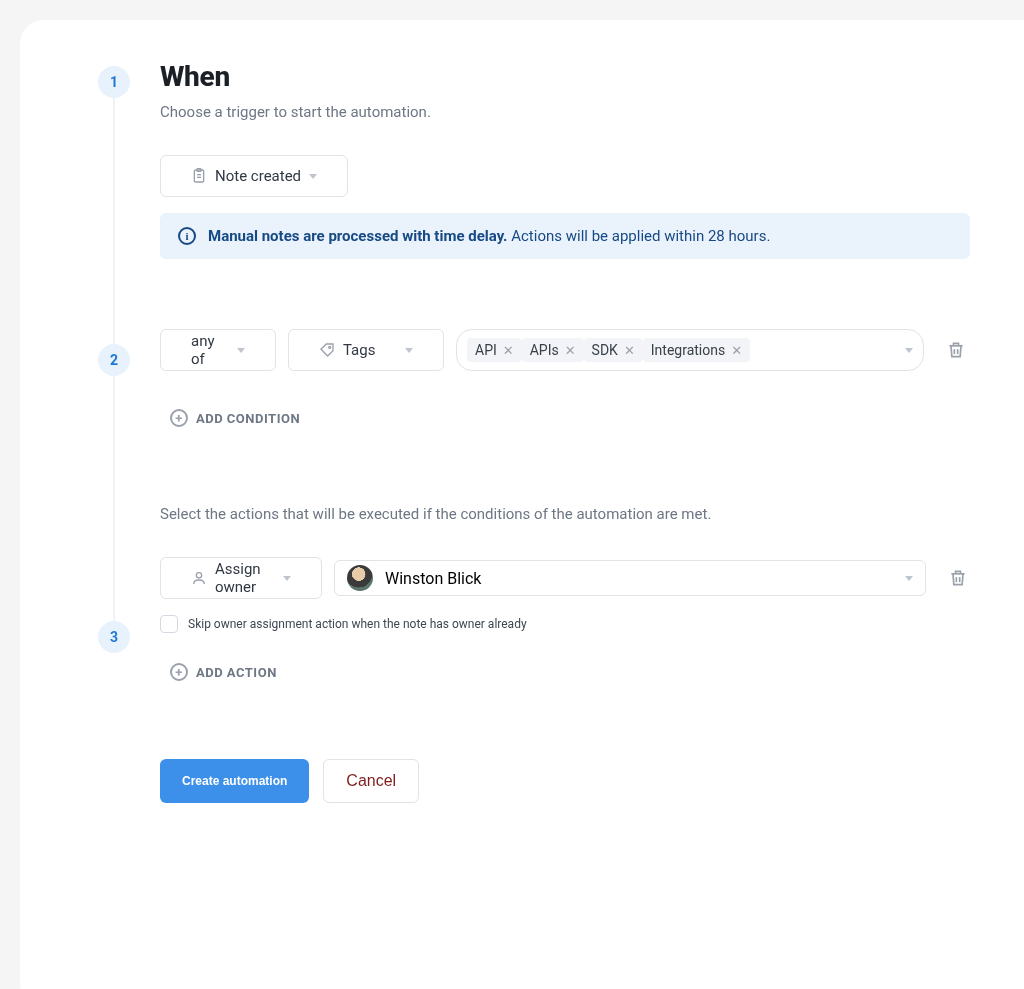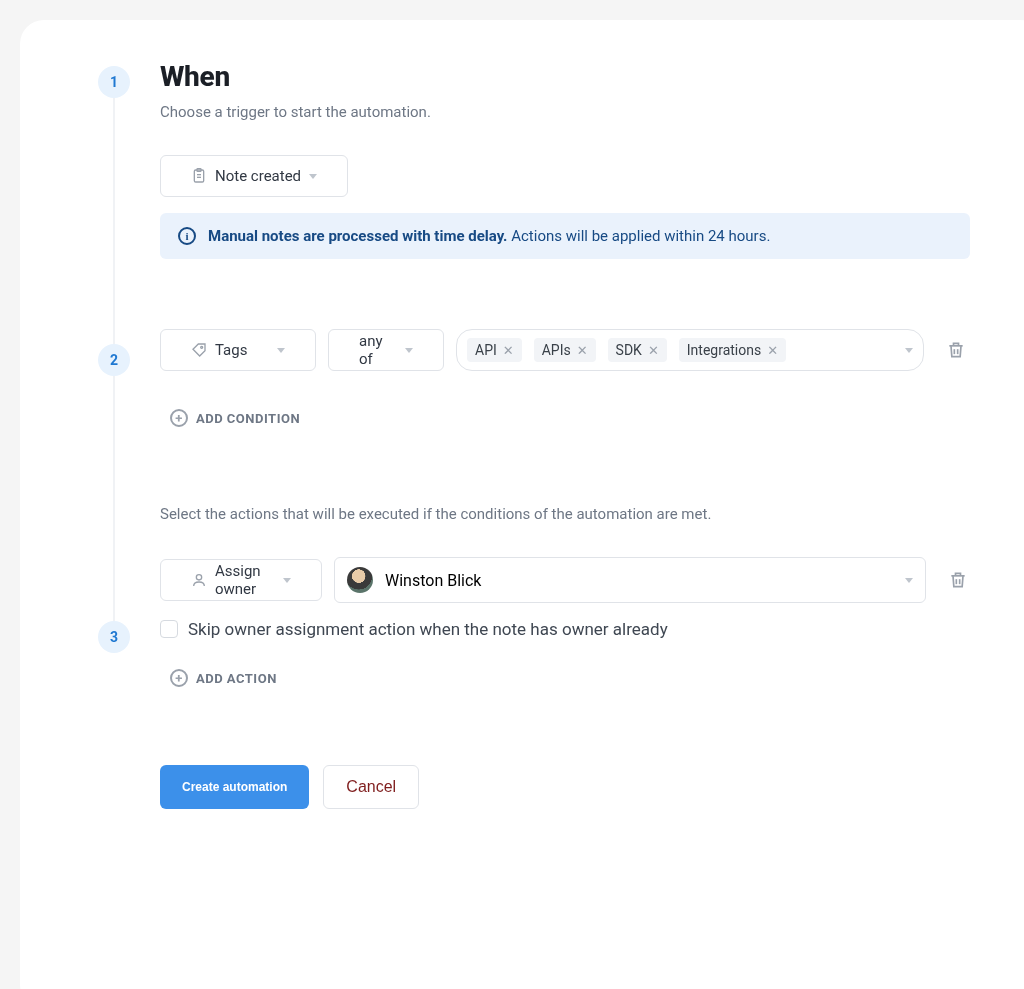--- a/index.html
+++ b/index.html
@@ -142,21 +142,21 @@
       justify-content: space-between;
     }
     .cond-values {
       flex: 1;
       height: 42px;
       border: 1px solid #e0e3e8;
       border-radius: 16px;
       display: flex;
       align-items: center;
       padding: 0 10px;
-      gap: 12px;
+      gap: 0;
       max-width: 468px;
     }
     .tag-chip {
       display: inline-flex;
       align-items: center;
       gap: 6px;
       background: #f2f4f7;
       border-radius: 4px;
       padding: 4px 8px;
       font-size: 14px;
@@ -203,21 +203,21 @@
       line-height: 1;
     }
 
     
     .then-action {
       width: 162px;
       justify-content: flex-start;
     }
     .owner-select {
       flex: 1;
-      height: 46px;
+      height: 36px;
       border: 1px solid #e0e3e8;
       border-radius: 6px;
       display: flex;
       align-items: center;
       padding: 0 12px;
       gap: 12px;
       max-width: 592px;
       cursor: pointer;
     }
     .avatar {
@@ -225,21 +225,21 @@
       height: 26px;
       border-radius: 50%;
       background: radial-gradient(circle at 45% 35%, #e8cba8 0 30%, #3a3a3a 31% 60%, #5a746a 61% 100%);
       flex: 0 0 26px;
     }
 
     .checkbox-row {
       display: flex;
       align-items: center;
       gap: 10px;
-      font-size: 17px;
+      font-size: 12px;
       color: #3f4752;
       margin-bottom: 8px;
     }
     .checkbox {
       width: 18px;
       height: 18px;
       border: 1.5px solid #d6dae0;
       border-radius: 4px;
       cursor: pointer;
     }
@@ -297,39 +297,39 @@
           </svg>
           <span>Note created</span>
           <span class="chev"></span>
         </div>
       </div>
 
       <div class="info-box">
         <span class="info-icon">i</span>
         <span>
           <span class="bold">Manual notes are processed with time delay.</span>
-          <span>Actions will be applied within 24 hours.</span>
+          <span>Actions will be applied within 28 hours.</span>
         </span>
       </div>
     </div>
 
     <div class="step">
 
       <div class="control-row">
+        <div class="select-box cond-op">
+          <span>any of</span>
+          <span class="chev"></span>
+        </div>
+
         <div class="select-box cond-field">
           <svg class="icon16" viewBox="0 0 24 24" fill="none" stroke="#9aa1ab" stroke-width="2">
             <path d="M3 11 L11 3 H21 V13 L13 21 Z"></path>
             <circle cx="16" cy="8" r="1.5"></circle>
           </svg>
           <span>Tags</span>
-          <span class="chev"></span>
-        </div>
-
-        <div class="select-box cond-op">
-          <span>any of</span>
           <span class="chev"></span>
         </div>
 
         <div class="cond-values">
           <span class="tag-chip">
             <span>API</span>
             <span class="tag-x">✕</span>
           </span>
           <span class="tag-chip">
             <span>APIs</span>

